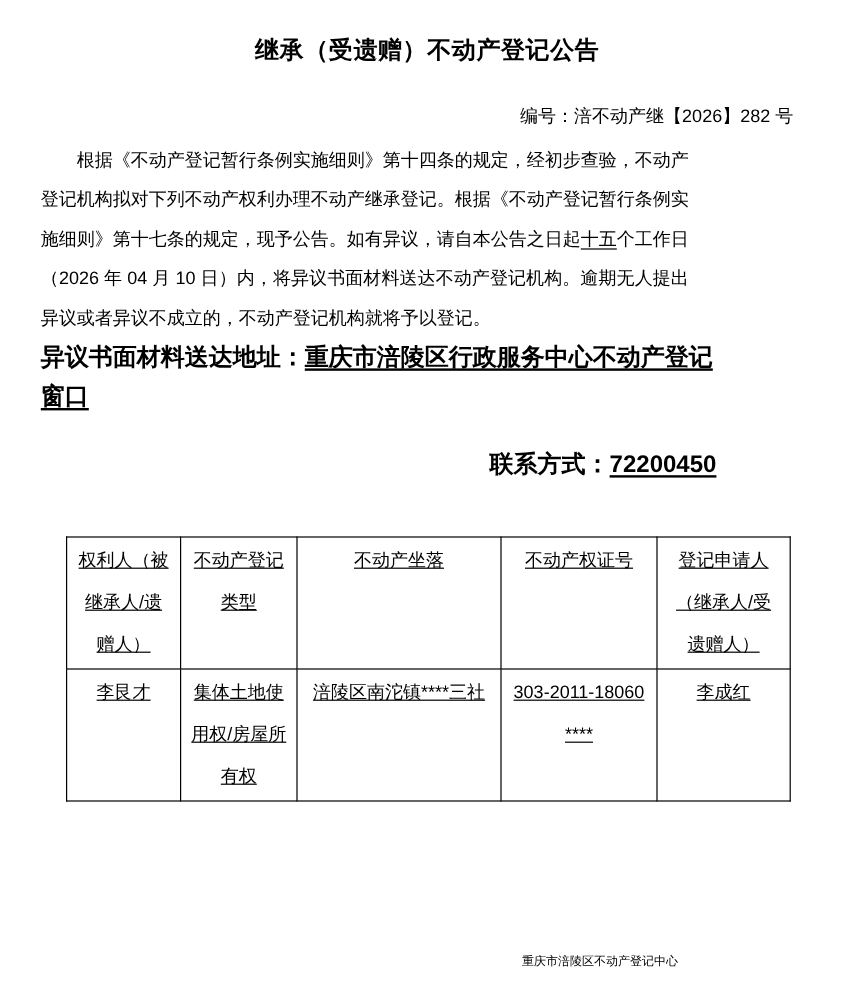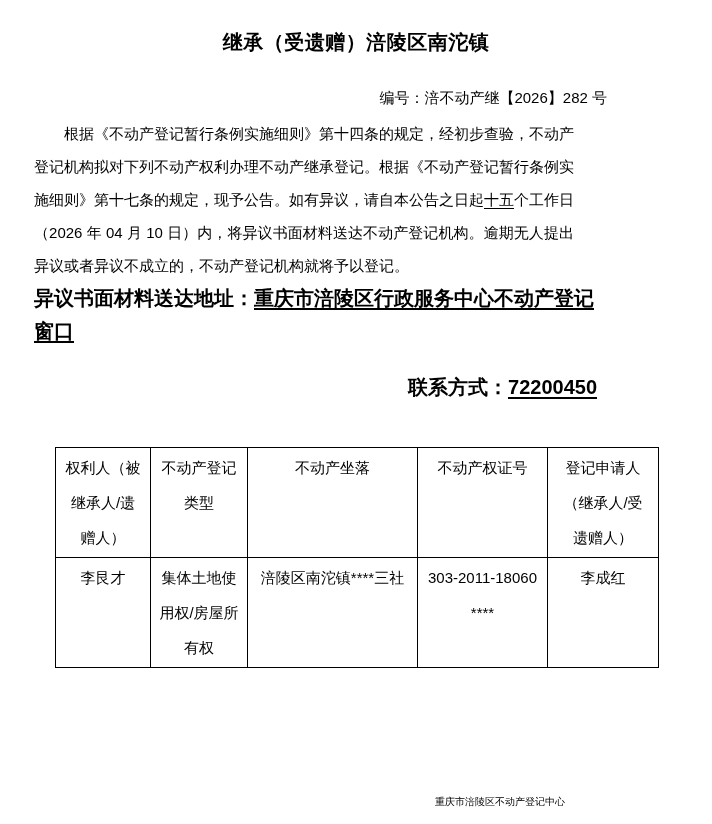--- a/index.html
+++ b/index.html
@@ -24,21 +24,21 @@
   .doc-title {
     padding-top: 28px;
     font-size: 20px;
     line-height: 28px;
     font-weight: bold;
     text-align: center;
     letter-spacing: 0.5px;
   }
   .doc-number {
     margin-top: 32px;
-    padding-right: 105px;
+    padding-right: 51px;
     font-size: 15px;
     line-height: 20px;
     text-align: right;
   }
   .text-block {
     padding-left: 34px;
   }
   .body-para {
     margin-top: 9px;
     width: 540px;
@@ -67,41 +67,42 @@
   }
   table.reg-table td {
     border: 1px solid var(--border-color);
     height: 104px;
     vertical-align: top;
     text-align: center;
     font-size: 15px;
     line-height: 35px;
     padding: 2px 8px;
     word-break: break-all;
+    text-decoration: underline;
   }
   td.col-1 { padding: 2px 8px; }
   td.col-2 { padding: 2px 10px; }
   td.col-3 { padding: 2px 2px; }
   td.col-4 { padding: 2px 15px; }
   td.col-5 { padding: 2px 13px; }
   .footer-block {
     margin-top: 115px;
     margin-left: 290px;
     width: 420px;
     text-align: center;
     font-size: 10px;
     line-height: 38px;
   }
 </style>
 </head>
 <body>
 
 <div class="doc">
 
-  <div class="doc-title">继承（受遗赠）涪陵区南沱镇</div>
+  <div class="doc-title">继承（受遗赠）不动产登记公告</div>
 
   <div class="doc-number">编号：涪不动产继【2026】282 号</div>
 
   <div class="text-block">
     <p class="body-para"><span>根据《不动产登记暂行条例实施细则》第十四条的规定，经初步查验，不动产登记机构拟对下列不动产权利办理不动产继承登记。根据《不动产登记暂行条例实施细则》第十七条的规定，现予公告。如有异议，请自本公告之日起</span><span class="u">十五</span><span>个工作日（2026 年 04 月 10 日）内，将异议书面材料送达不动产登记机构。逾期无人提出异议或者异议不成立的，不动产登记机构就将予以登记。</span></p>
 
     <div class="info-line">
       <span>异议书面材料送达地址：</span><span class="underlined-value">重庆市涪陵区行政服务中心不动产登记窗口</span>
     </div>
 

